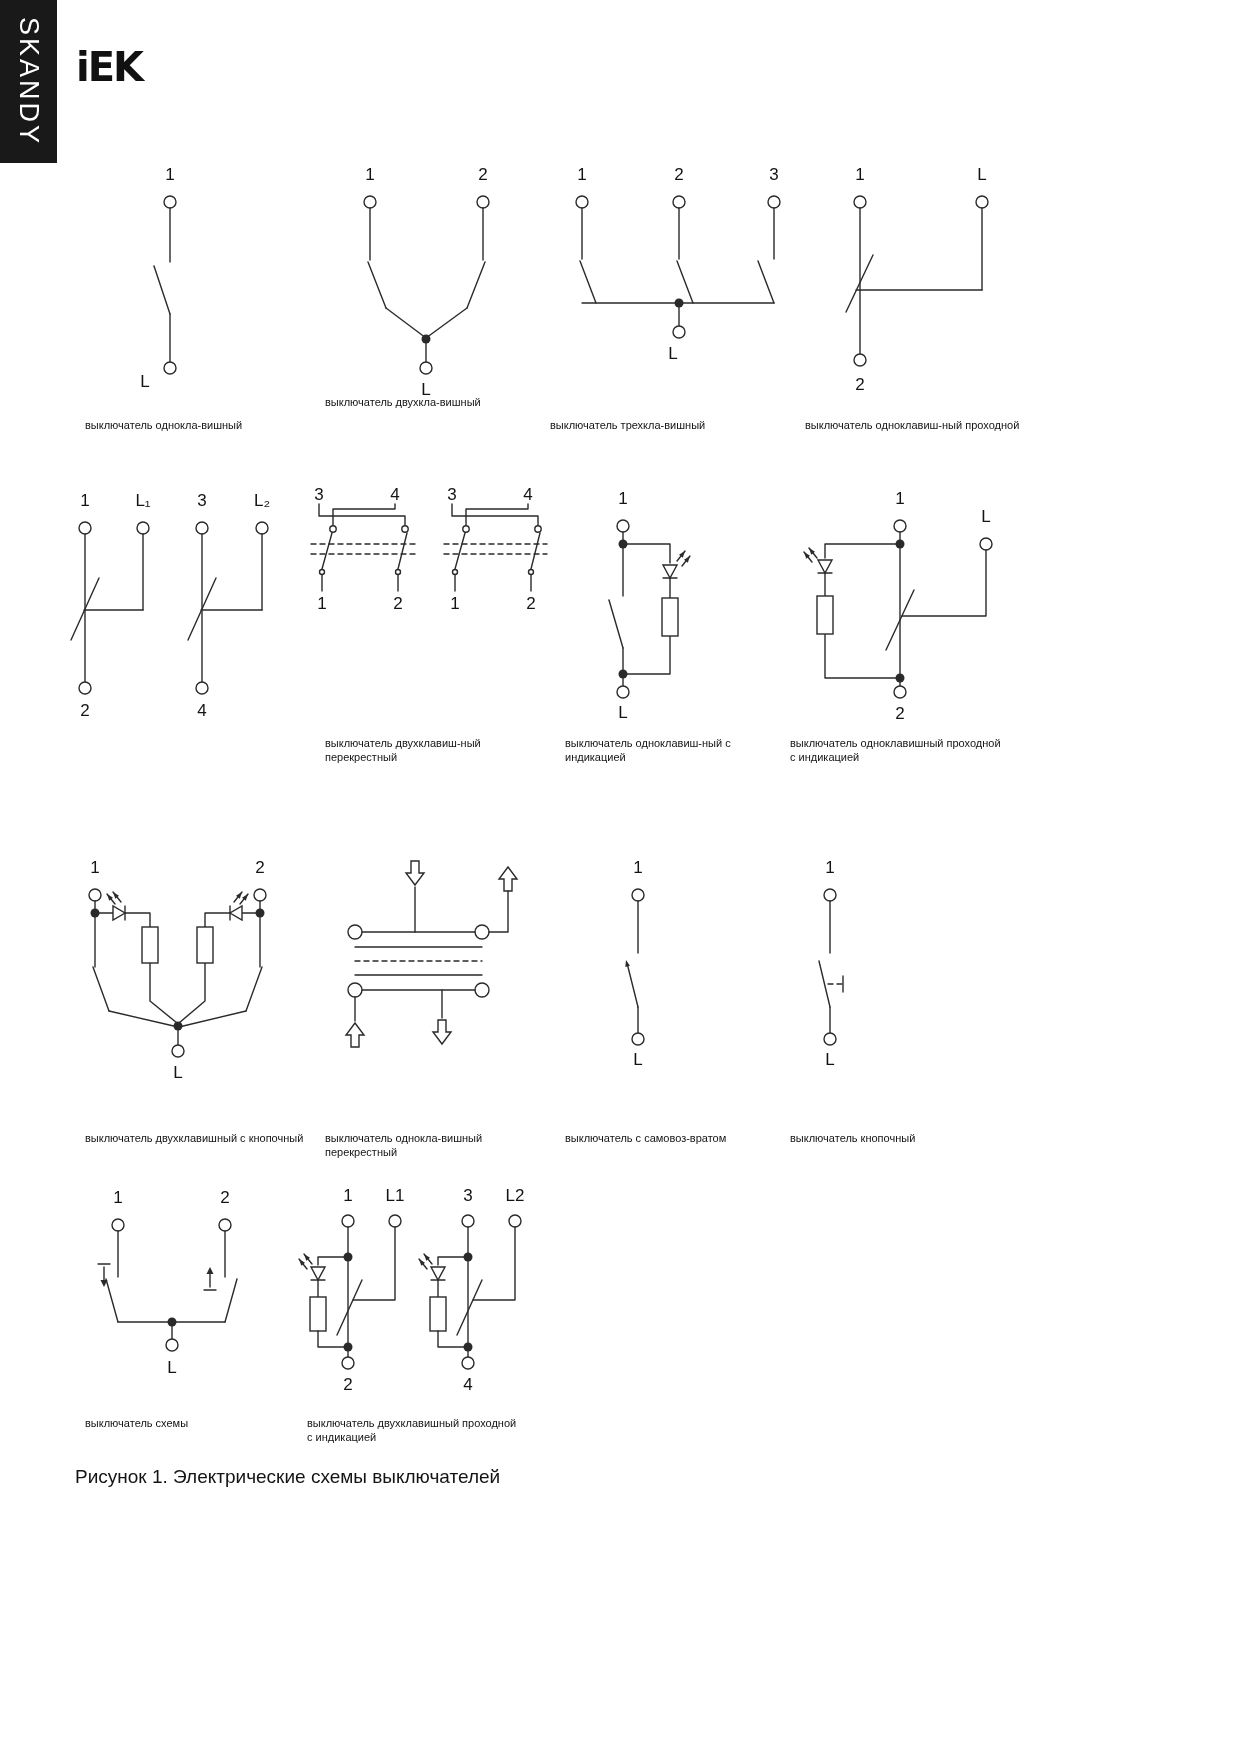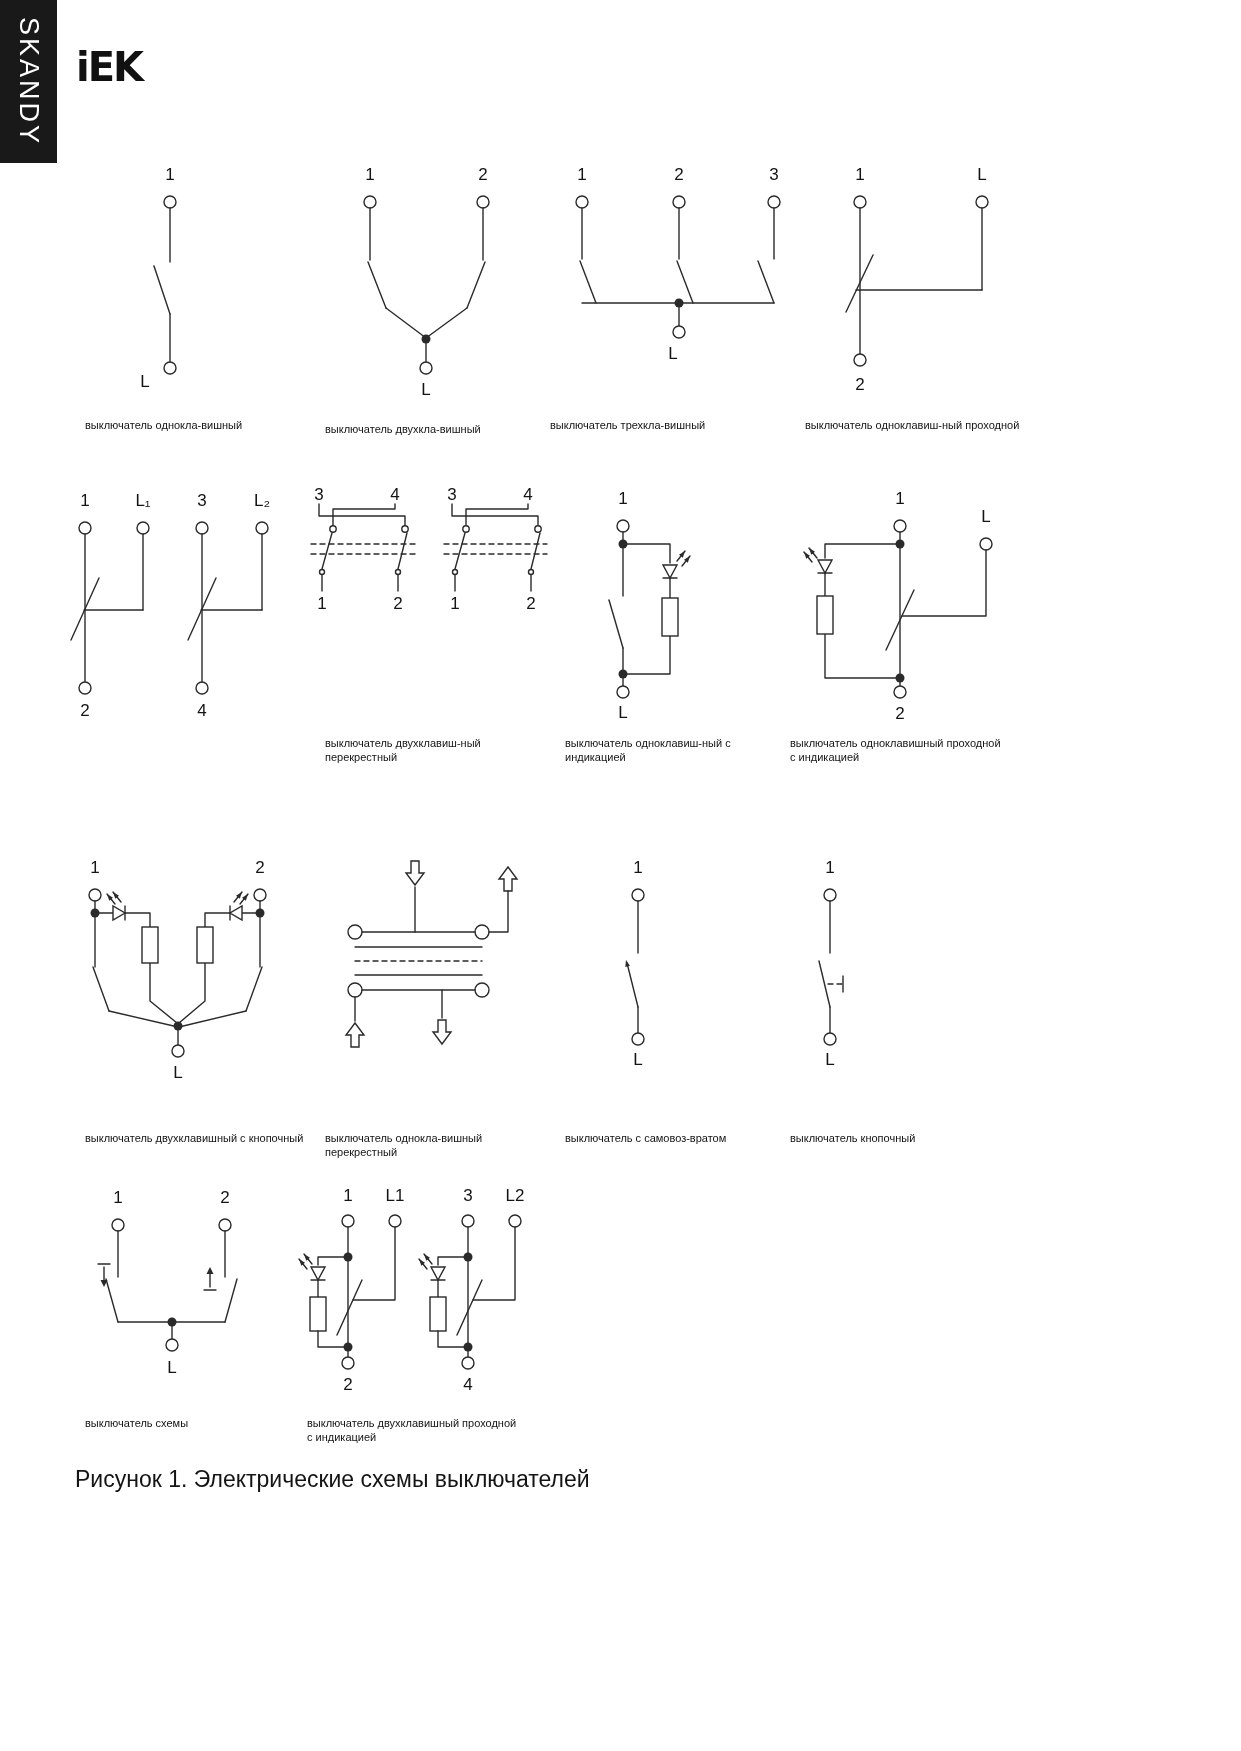--- a/index.html
+++ b/index.html
@@ -21,21 +21,21 @@
   }
   .diag { position:absolute; }
   .wire { stroke:#2a2a2a; stroke-width:1.4; fill:none; stroke-linecap:round; stroke-linejoin:round; }
   .dash { stroke-dasharray:5 4; }
   .term { fill:#fff; stroke:#2a2a2a; stroke-width:1.4; }
   .dot  { fill:#2a2a2a; stroke:none; }
   .comp { fill:#fff; stroke:#2a2a2a; stroke-width:1.4; }
   .ah   { fill:#2a2a2a; stroke:none; }
   .lbl  { font-family:"Liberation Sans", sans-serif; font-size:17px; fill:#141414; text-anchor:middle; }
   .cap  { position:absolute; font-size:11px; line-height:1.27; color:#141414; }
-  .figcap { position:absolute; left:75px; top:1466px; font-size:23px; color:#141414; }
+  .figcap { position:absolute; left:75px; top:1466px; font-size:19px; color:#141414; }
 </style>
 </head>
 <body>
 
 <div id="page">
 
   <div class="sidebar">
     <span>SKANDY</span>
   </div>
   <div class="logo">iEK</div>
@@ -404,21 +404,21 @@
       <path class="wire" d="M167,150 L192,95"></path>
       <circle class="dot" cx="178" cy="72" r="4.5"></circle>
       <circle class="dot" cx="178" cy="162" r="4.5"></circle>
       <path class="wire" d="M178,162 V172"></path>
       <circle class="term" cx="178" cy="178" r="6"></circle>
       <text class="lbl" x="178" y="205">4</text>
     </g>
   </svg>
 
   <div class="cap" style="left:85px;top:419px;width:235px">выключатель однокла-вишный</div>
-  <div class="cap" style="left:325px;top:423px;width:235px">выключатель двухкла-вишный</div>
+  <div class="cap" style="left:325px;top:396px;width:235px">выключатель двухкла-вишный</div>
   <div class="cap" style="left:550px;top:419px;width:235px">выключатель трехкла-вишный</div>
   <div class="cap" style="left:805px;top:419px;width:230px">выключатель одноклавиш-ный проходной</div>
   <div class="cap" style="left:325px;top:737px;width:228px">выключатель двухклавиш-ный перекрестный</div>
   <div class="cap" style="left:565px;top:737px;width:200px">выключатель одноклавиш-ный с индикацией</div>
   <div class="cap" style="left:790px;top:737px;width:215px">выключатель одноклавишный проходной с индикацией</div>
   <div class="cap" style="left:85px;top:1132px;width:225px">выключатель двухклавишный с кнопочный</div>
   <div class="cap" style="left:325px;top:1132px;width:228px">выключатель однокла-вишный перекрестный</div>
   <div class="cap" style="left:565px;top:1132px;width:190px">выключатель с самовоз-вратом</div>
   <div class="cap" style="left:790px;top:1132px;width:230px">выключатель кнопочный</div>
   <div class="cap" style="left:85px;top:1417px;width:120px">выключатель схемы</div>

